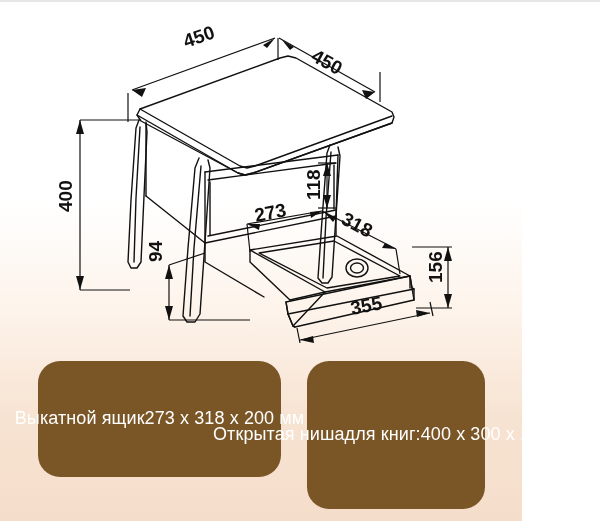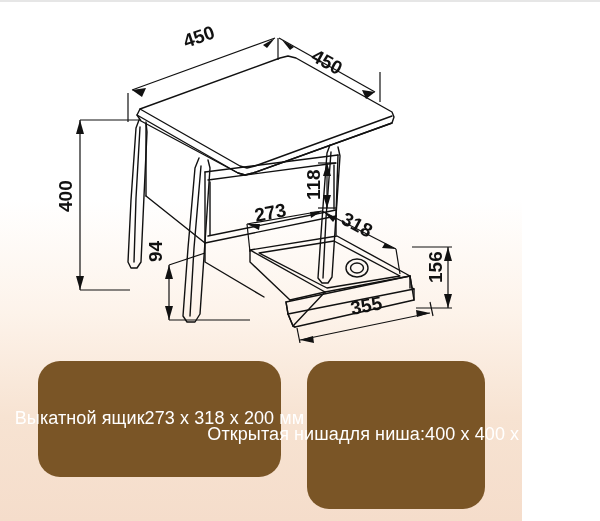--- a/index.html
+++ b/index.html
@@ -211,15 +211,15 @@
   <text class="dimtext" x="352" y="315" transform="rotate(-11 352 315)">355</text>
 </svg>
 
 <div class="infobox" id="infobox-drawer">
   <span class="line">Выкатной ящик</span>
   <span class="line">273 x 318 x 200 мм</span>
 </div>
 
 <div class="infobox" id="infobox-niche">
   <span class="line">Открытая ниша</span>
-  <span class="line">для ниша:</span>
-  <span class="line">400 x 400 x 219 мм</span>
+  <span class="line">для книг:</span>
+  <span class="line">400 x 300 x 118 мм</span>
 </div>
 
 </body></html>

